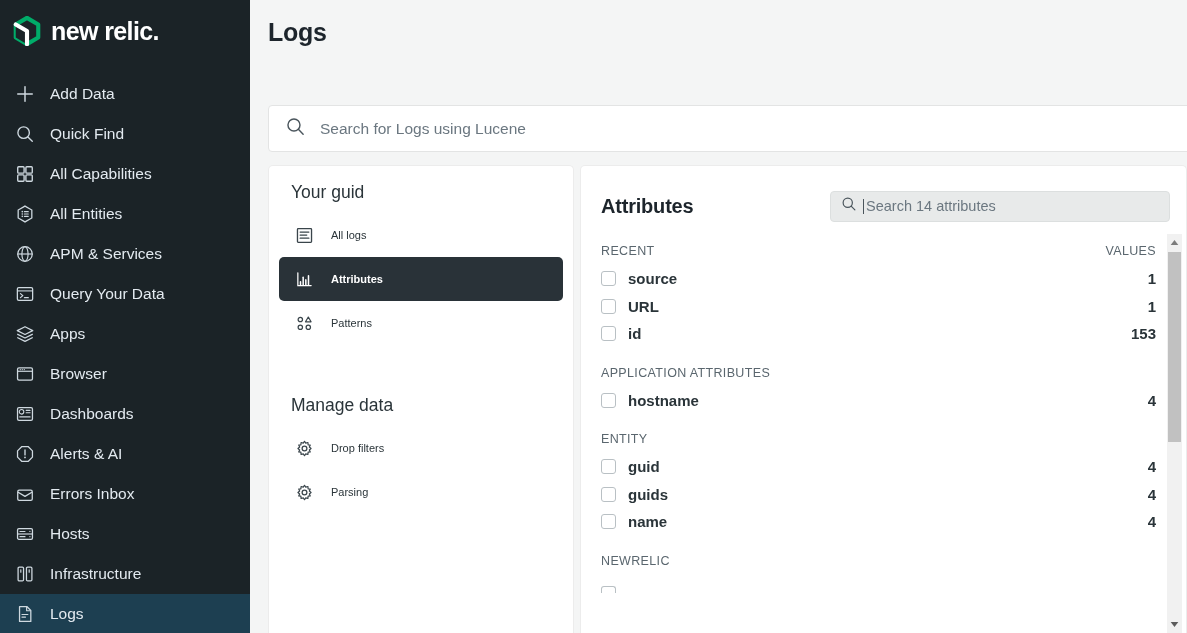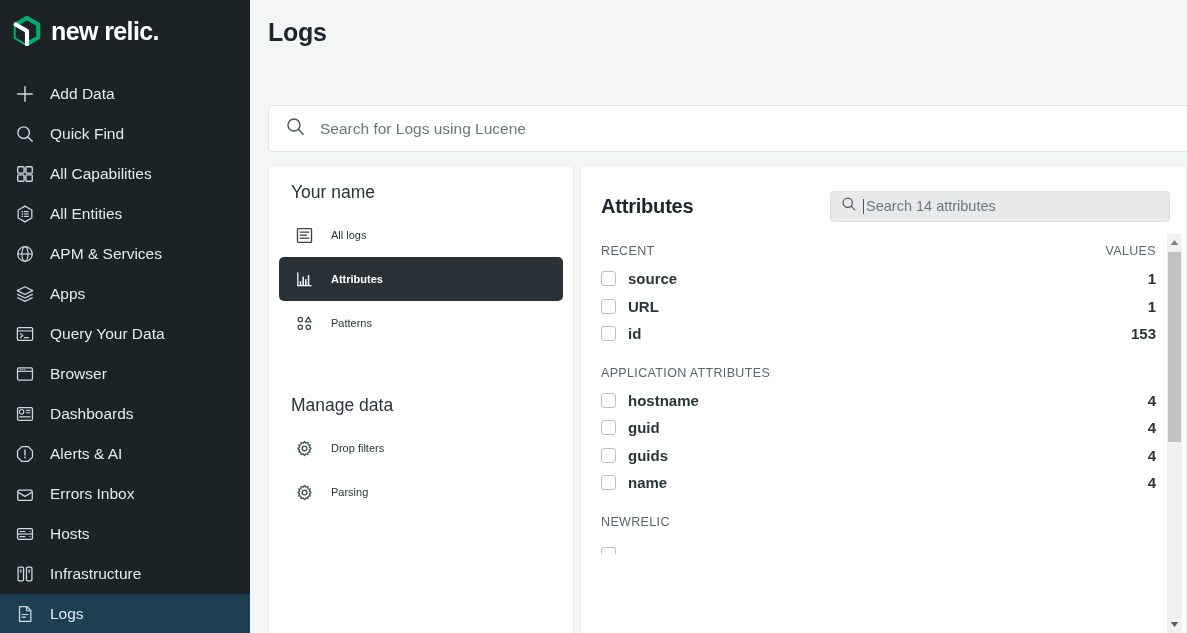--- a/index.html
+++ b/index.html
@@ -313,38 +313,38 @@
             <ellipse cx="11" cy="11" rx="3.4" ry="8" fill="none" stroke="#cfd9e0" stroke-width="1.3"></ellipse>
             <line x1="3" y1="11" x2="19" y2="11" stroke="#cfd9e0" stroke-width="1.3"></line>
           </svg>
         </span>
         <span class="nav-label">APM &amp; Services</span>
       </div>
 
       <div class="nav-item">
         <span class="nav-icon">
           <svg width="20" height="20" viewBox="0 0 22 22">
-            <path d="M11 3 L19.5 7.3 L11 11.6 L2.5 7.3 Z" fill="none" stroke="#cfd9e0" stroke-width="1.4" stroke-linejoin="round"></path>
-            <path d="M2.5 11.2 L11 15.4 L19.5 11.2" fill="none" stroke="#cfd9e0" stroke-width="1.4" stroke-linejoin="round"></path>
-            <path d="M2.5 14.9 L11 19.1 L19.5 14.9" fill="none" stroke="#cfd9e0" stroke-width="1.4" stroke-linejoin="round"></path>
-          </svg>
-        </span>
-        <span class="nav-label">Apps</span>
-      </div>
-
-      <div class="nav-item">
-        <span class="nav-icon">
-          <svg width="20" height="20" viewBox="0 0 22 22">
             <rect x="2.6" y="4" width="16.8" height="14" rx="1.6" fill="none" stroke="#cfd9e0" stroke-width="1.4"></rect>
             <line x1="2.6" y1="7.6" x2="19.4" y2="7.6" stroke="#cfd9e0" stroke-width="1.2"></line>
             <polyline points="6,10.6 8.6,12.8 6,15" fill="none" stroke="#cfd9e0" stroke-width="1.4" stroke-linecap="round" stroke-linejoin="round"></polyline>
             <line x1="10.4" y1="15" x2="14.6" y2="15" stroke="#cfd9e0" stroke-width="1.4" stroke-linecap="round"></line>
           </svg>
         </span>
         <span class="nav-label">Query Your Data</span>
+      </div>
+
+      <div class="nav-item">
+        <span class="nav-icon">
+          <svg width="20" height="20" viewBox="0 0 22 22">
+            <path d="M11 3 L19.5 7.3 L11 11.6 L2.5 7.3 Z" fill="none" stroke="#cfd9e0" stroke-width="1.4" stroke-linejoin="round"></path>
+            <path d="M2.5 11.2 L11 15.4 L19.5 11.2" fill="none" stroke="#cfd9e0" stroke-width="1.4" stroke-linejoin="round"></path>
+            <path d="M2.5 14.9 L11 19.1 L19.5 14.9" fill="none" stroke="#cfd9e0" stroke-width="1.4" stroke-linejoin="round"></path>
+          </svg>
+        </span>
+        <span class="nav-label">Apps</span>
       </div>
 
       <div class="nav-item">
         <span class="nav-icon">
           <svg width="20" height="20" viewBox="0 0 22 22">
             <rect x="2.8" y="4.2" width="16.4" height="13.6" rx="1.6" fill="none" stroke="#cfd9e0" stroke-width="1.4"></rect>
             <line x1="2.8" y1="8" x2="19.2" y2="8" stroke="#cfd9e0" stroke-width="1.3"></line>
             <circle cx="5.8" cy="6.1" r="0.7" fill="#cfd9e0"></circle>
               <circle cx="8" cy="6.1" r="0.7" fill="#cfd9e0"></circle>
               <circle cx="10.2" cy="6.1" r="0.7" fill="#cfd9e0"></circle>
@@ -441,21 +441,21 @@
             <line x1="14" y1="14" x2="19" y2="19" stroke="#4a555c" stroke-width="1.5" stroke-linecap="round"></line>
           </svg>
       </span>
       <span class="lucene-placeholder">Search for Logs using Lucene</span>
     </div>
 
     <div class="panels">
 
       <div class="card-left">
 
-        <div class="section-title">Your name</div>
+        <div class="section-title">Your guid</div>
 
         <div class="sub-nav-item">
           <span class="sub-icon">
             <svg width="19" height="19" viewBox="0 0 20 20">
               <rect x="2.6" y="2.8" width="14.8" height="14.4" rx="0.8" fill="none" stroke="#3a454b" stroke-width="1.4"></rect>
               <line x1="5.4" y1="6.4" x2="14.6" y2="6.4" stroke="#3a454b" stroke-width="1.3" stroke-linecap="round"></line>
               <line x1="5.4" y1="9.6" x2="12.4" y2="9.6" stroke="#3a454b" stroke-width="1.3" stroke-linecap="round"></line>
               <line x1="5.4" y1="12.8" x2="14.6" y2="12.8" stroke="#3a454b" stroke-width="1.3" stroke-linecap="round"></line>
             </svg>
           </span>
@@ -553,20 +553,23 @@
 
           <div class="group-head">
             <span>APPLICATION ATTRIBUTES</span>
           </div>
           <div class="attr-row">
             <span class="cb"></span>
             <span class="attr-name">hostname</span>
             <span class="attr-val">4</span>
           </div>
 
+          <div class="group-head">
+            <span>ENTITY</span>
+          </div>
           <div class="attr-row">
             <span class="cb"></span>
             <span class="attr-name">guid</span>
             <span class="attr-val">4</span>
           </div>
           <div class="attr-row">
             <span class="cb"></span>
             <span class="attr-name">guids</span>
             <span class="attr-val">4</span>
           </div>

